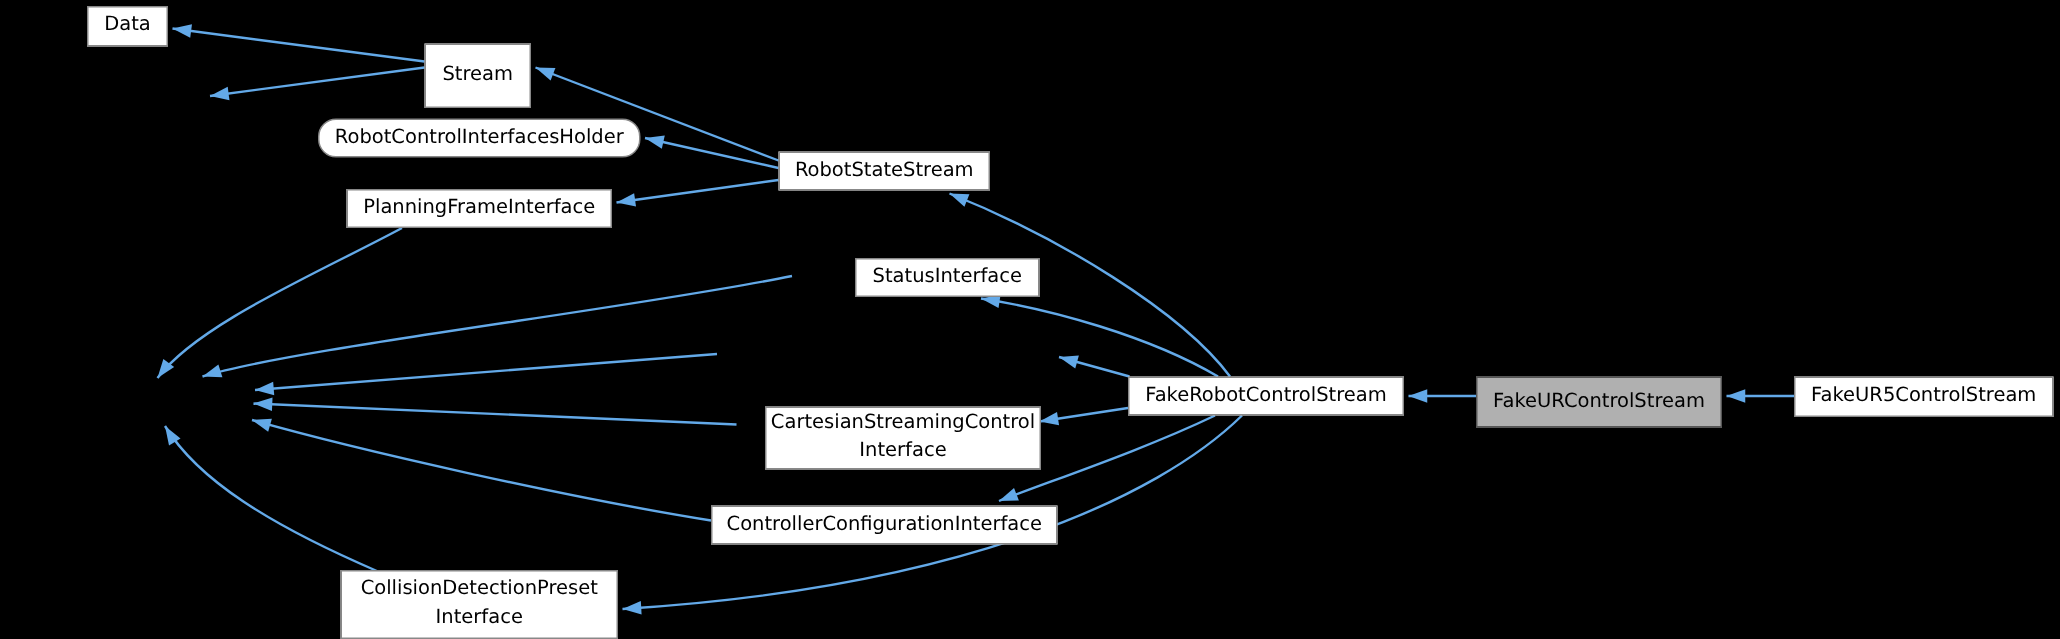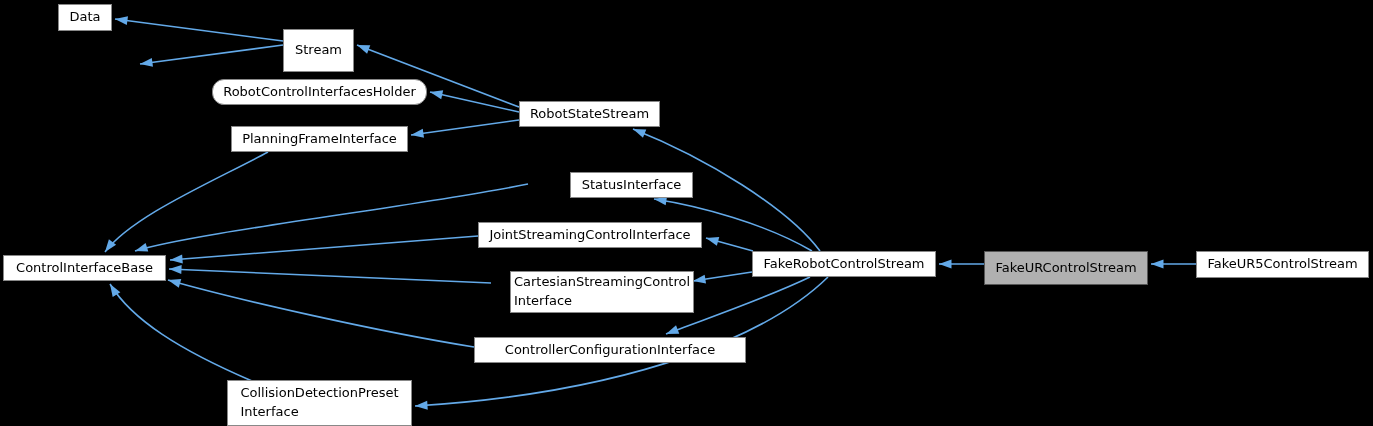--- a/index.html
+++ b/index.html
@@ -35,21 +35,21 @@
   .node {
     position: absolute;
     display: flex;
     align-items: center;
     justify-content: center;
     background: var(--node-fill);
     border: 1px solid var(--node-border);
     color: var(--node-text);
     font-size: 13px;
     line-height: 1.45;
-    text-align: left;
+    text-align: center;
     white-space: pre-line;
     padding: 0 3px;
   }
   .node--current {
     background: var(--highlight-fill);
     border: 1.5px solid var(--highlight-border);
   }
 </style>
 </head>
 <body>
@@ -89,30 +89,28 @@
   <div class="node" style="left:283px; top:29px; width:71px; height:43px;">Stream</div>
 
   <div class="node" style="left:212px; top:79px; width:215px; height:26px;border-radius:12px;">RobotControlInterfacesHolder</div>
 
   <div class="node" style="left:231px; top:126px; width:177px; height:26px;">PlanningFrameInterface</div>
 
   <div class="node" style="left:519px; top:101px; width:141px; height:26px;">RobotStateStream</div>
 
   <div class="node" style="left:528px; top:172px; width:123px; height:26px;margin-left:42px;">StatusInterface</div>
 
-  <div class="node" style="left:478px; top:222px; width:224px; height:26px;">JointStreamingControlInterface</div>
 
-  <div class="node" style="left:3px; top:255px; width:163px; height:26px;">ControlInterfaceBase</div>
 
   <div class="node" style="left:510px; top:271px; width:184px; height:42px;">CartesianStreamingControl
 Interface</div>
 
   <div class="node" style="left:752px; top:251px; width:184px; height:26px;">FakeRobotControlStream</div>
 
-  <div class="node" style="left:474px; top:337px; width:272px; height:26px;">ControllerConfigurationInterface</div>
+  <div class="node" style="left:474px; top:337px; width:231px; height:26px;">ControllerConfigurationInterface</div>
 
   <div class="node" style="left:227px; top:380px; width:185px; height:46px;">CollisionDetectionPreset
 Interface</div>
 
   <div class="node node--current" style="left:984px; top:251px; width:164px; height:34px;">FakeURControlStream</div>
 
   <div class="node" style="left:1196px; top:251px; width:173px; height:27px;">FakeUR5ControlStream</div>
 
 </div>
 

